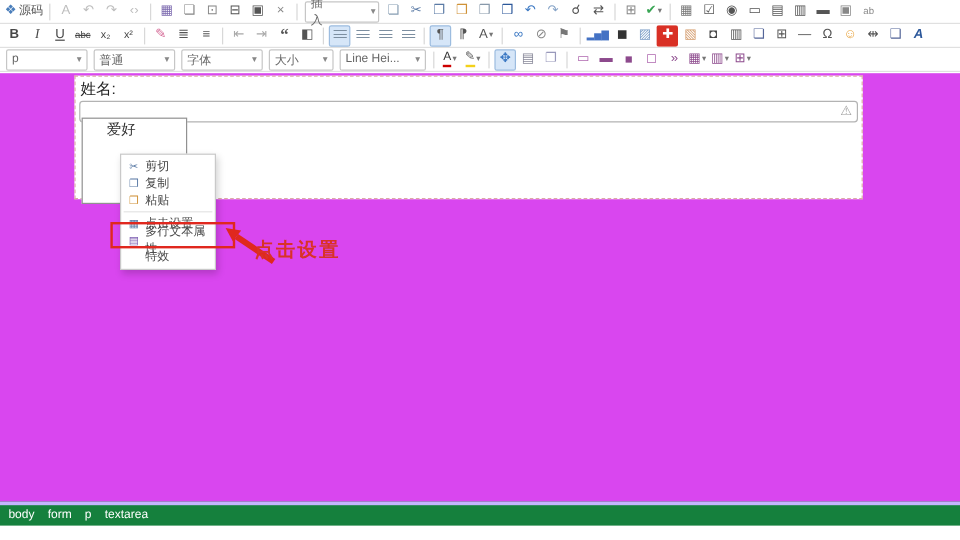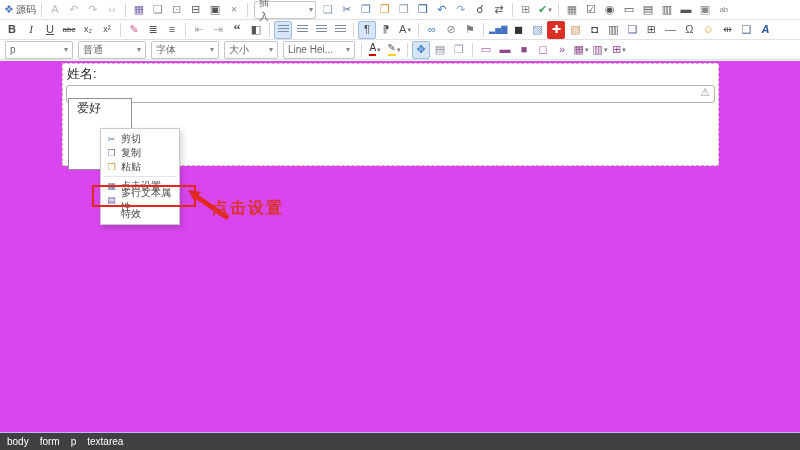--- a/index.html
+++ b/index.html
@@ -31,33 +31,33 @@
   .g-bgcolor{color:#555;border-bottom:2px solid #f3d11a;padding-bottom:1px;font-size:10px;}
   .bars{width:11px;height:9px;background:repeating-linear-gradient(to bottom,#7c8ea0 0 1px,transparent 1px 3px);}
   
   .content{position:absolute;left:0;top:61px;right:0;bottom:18px;background:#d946ef;}
   .ck-form{position:absolute;left:62px;top:2px;width:655px;height:101px;border:1px dashed #dca8a8;background:#fff;}
   .name-label{font-size:13px;color:#222;padding:1px 4px;display:block;}
   .name-input-wrap{position:relative;margin:0 3px;}
   .name-input{width:100%;box-sizing:border-box;height:18px;border:1px solid #b3b3b3;border-radius:3px;outline:none;padding:0 18px 0 4px;font-size:12px;}
   .warn{position:absolute;right:5px;top:2px;font-size:11px;color:#999;}
   .hobby-box{position:absolute;left:5px;top:34px;width:46px;height:68px;border:1px solid #919191;background:#fff;
-             font-size:12px;color:#333;padding:1px 8px;}
+             font-size:12px;color:#333;padding:1px 20px;}
   
   .ctx-menu{position:absolute;left:100px;top:128px;width:78px;background:#fff;border:1px solid #c9c9c9;
             box-shadow:2px 3px 6px rgba(0,0,0,.18);padding:3px 0;z-index:5;}
   .ctx-item{display:flex;align-items:center;gap:4px;padding:1px 5px;height:12px;font-size:10px;color:#474747;cursor:default;}
   .ctx-item .mi{width:11px;text-align:center;font-size:9px;flex:0 0 11px;}
   .ctx-sep{height:1px;background:#e4e4e4;margin:2px 2px;}
   
   .anno-rect{position:absolute;left:92px;top:185px;width:100px;height:18px;border:2px solid #e0281e;z-index:8;pointer-events:none;}
   .anno-arrow{position:absolute;left:186px;top:188px;z-index:8;pointer-events:none;}
   .anno-text{position:absolute;left:212px;top:198px;font-size:16px;font-weight:bold;color:#d93226;letter-spacing:2px;z-index:8;}
   
-  .path-bar{position:absolute;left:0;bottom:0;right:0;height:17px;background:#404040;border-top:1px solid #c4b5fd;
+  .path-bar{position:absolute;left:0;bottom:12px;right:0;height:17px;background:#15803d;border-top:3px solid #c4b5fd;
             display:flex;align-items:center;padding:0 7px;gap:11px;}
   .path-item{font-size:10px;color:#fff;cursor:default;}
 </style>
 </head>
 <body>
 
 <div class="screen">
 
   <div class="toolbar" id="toolbar">
       <div class="tb-row">

